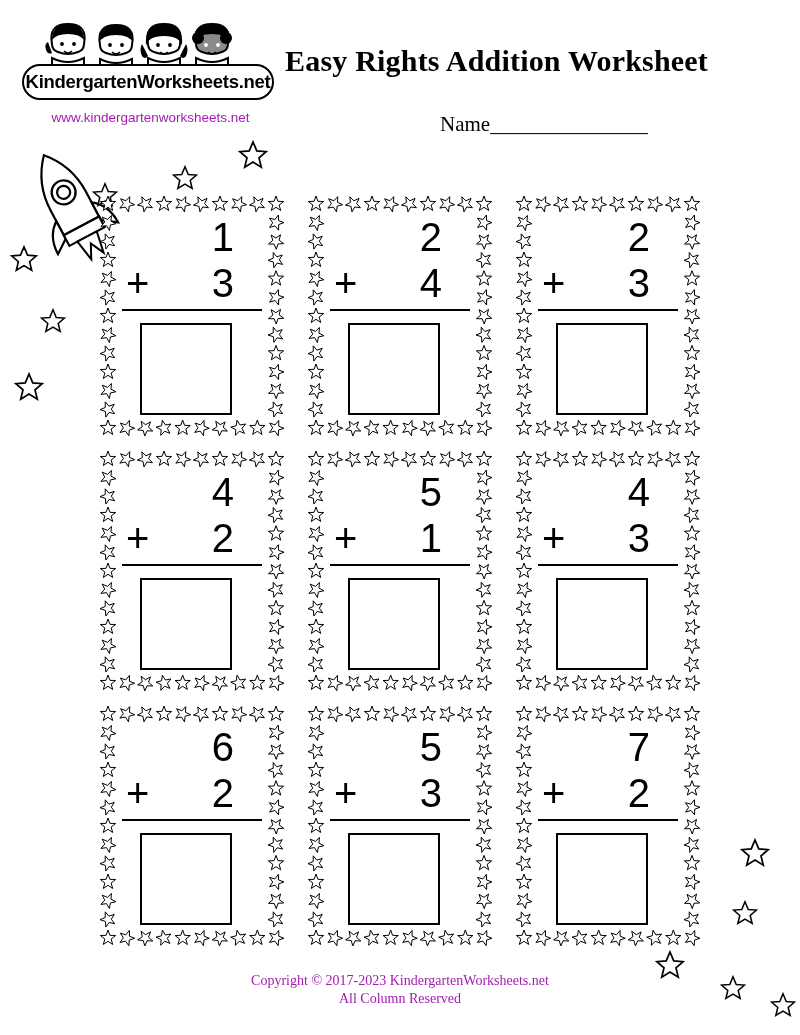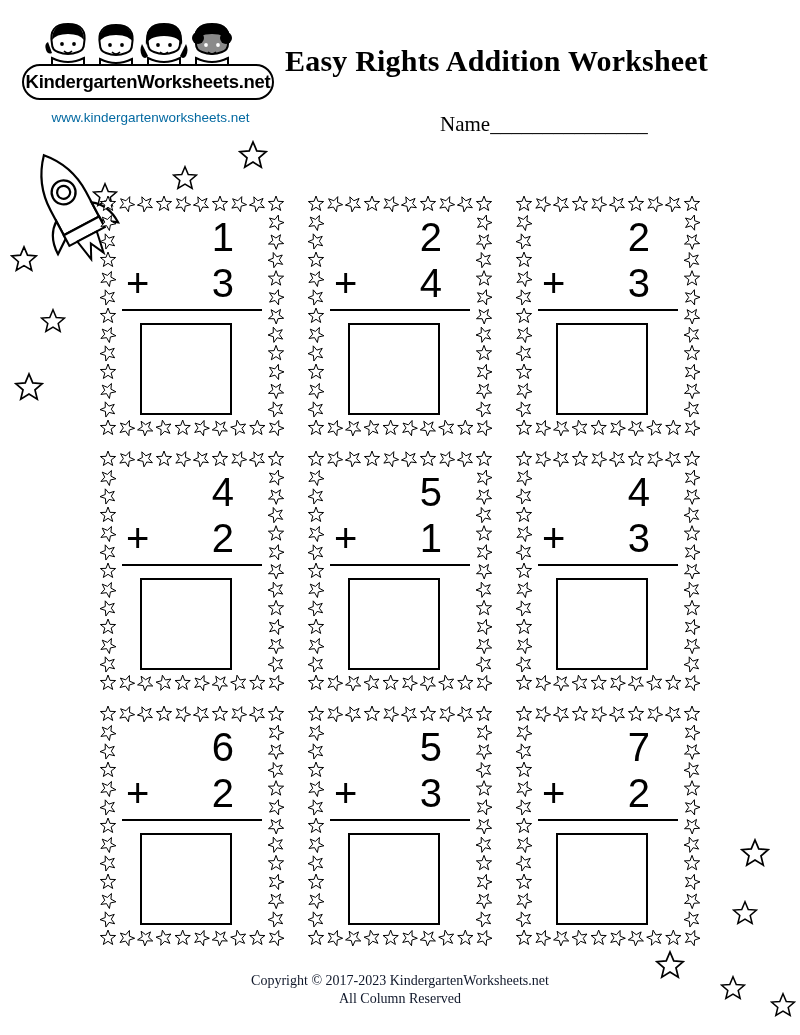--- a/index.html
+++ b/index.html
@@ -59,21 +59,21 @@
     letter-spacing: -0.3px;
     white-space: nowrap;
   }
   .logo-url {
     position: absolute;
     left: 6px;
     top: 88px;
     width: 245px;
     text-align: center;
     font-size: 13.5px;
-    color: #0369a1;
+    color: #a21caf;
   }
 
   .worksheet-title {
     position: absolute;
     left: 285px;
     top: 44px;
     width: 500px;
     font-size: 30px;
     font-weight: bold;
     font-family: "Liberation Serif", serif;
@@ -167,21 +167,21 @@
 
   
   .footer {
     position: absolute;
     left: 0;
     top: 972px;
     width: 800px;
     text-align: center;
     font-family: "Liberation Serif", serif;
     font-size: 14px;
-    color: #0f172a;
+    color: #a21caf;
     line-height: 18px;
   }
 </style>
 </head>
 <body>
 
 <div class="header">
 
   <div class="logo-block">
 

